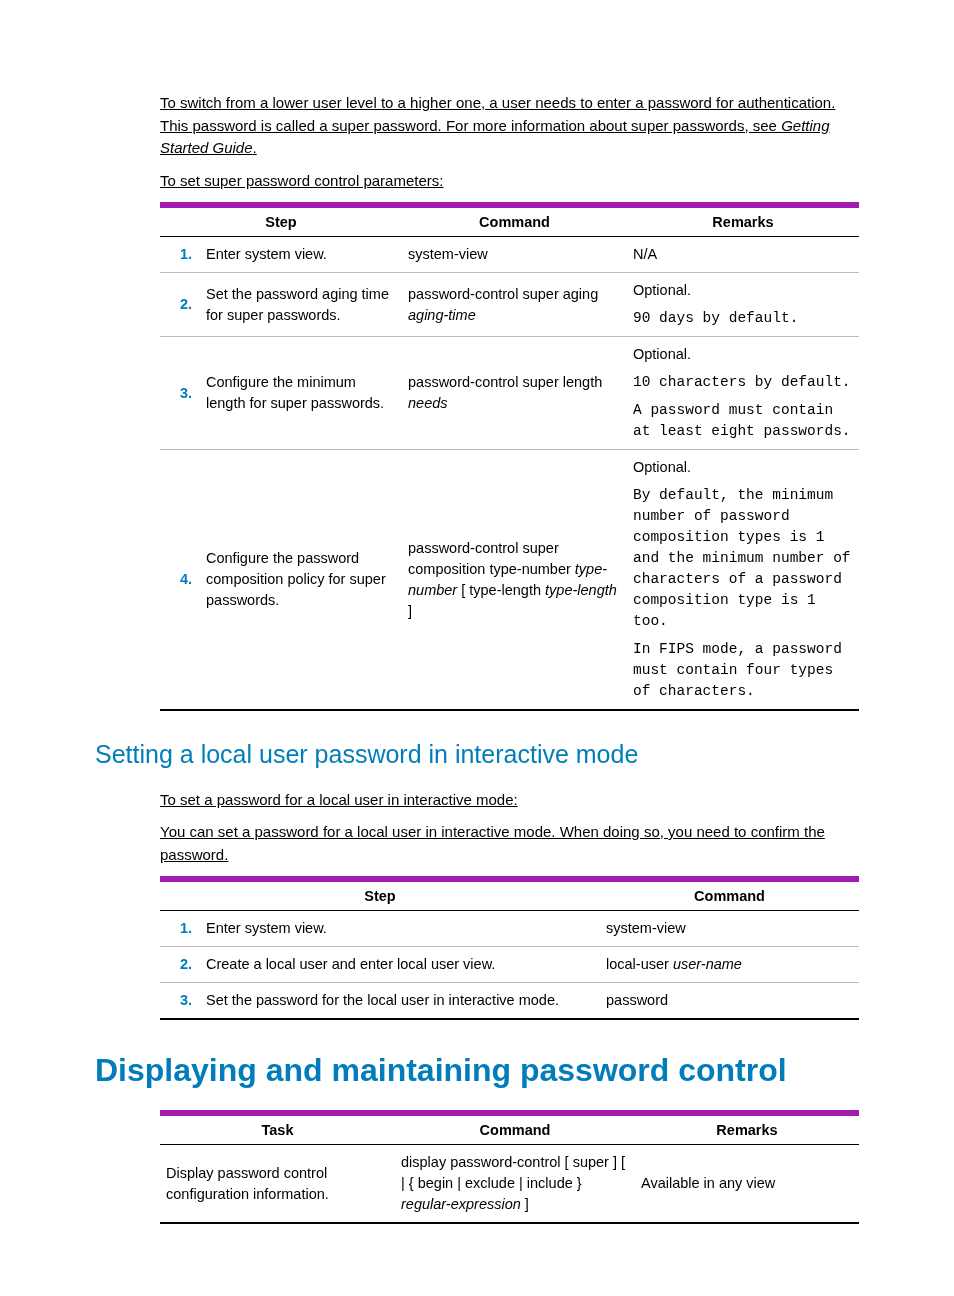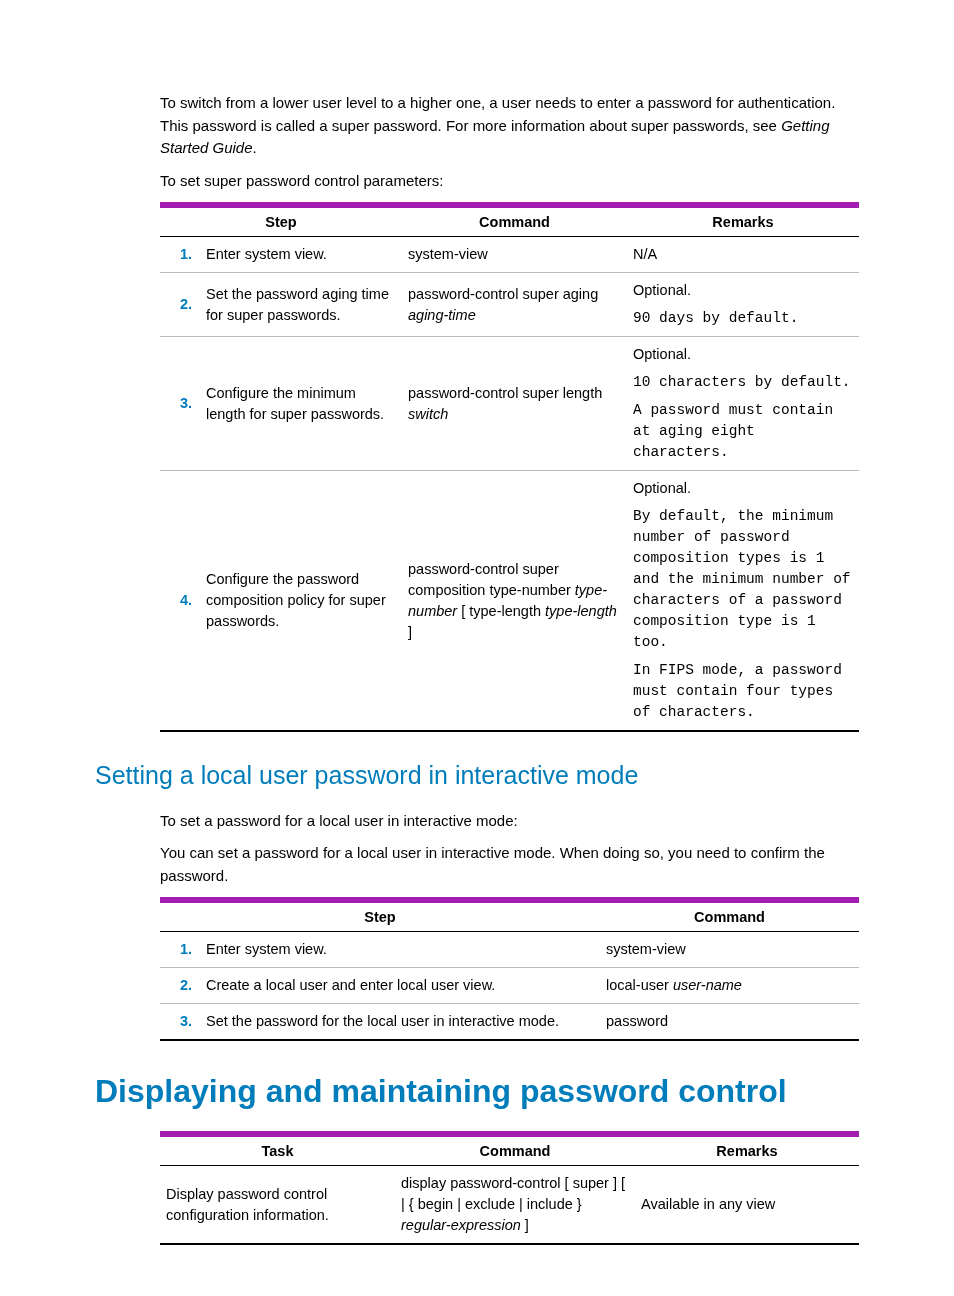--- a/index.html
+++ b/index.html
@@ -18,20 +18,21 @@
     position: relative;
     min-height: 1296px;
   }
   .content {
     margin-left: 65px;
   }
   p.body {
     font-size: 15px;
     line-height: 1.5;
     margin: 0 0 10px 0;
+    text-decoration: underline;
   }
   .italic { font-style: italic; }
   .bold { font-weight: normal; }
   h1.hp {
     color: #007dba;
     font-weight: bold;
     font-size: 32px;
     margin: 30px 0 18px 0;
     line-height: 1.25;
   }
@@ -129,26 +130,26 @@
           <td class="remarks-block">
             <div>Optional.</div>
             <div>90 days by default.</div>
           </td>
         </tr>
         <tr>
           <td class="stepnum">3.</td>
           <td>Configure the minimum length for super passwords.</td>
           <td>
             <span class="bold">password-control super length</span>
-            <span class="italic">switch</span>
+            <span class="italic">needs</span>
           </td>
           <td class="remarks-block">
             <div>Optional.</div>
             <div>10 characters by default.</div>
-            <div>A password must contain at aging eight characters.</div>
+            <div>A password must contain at least eight passwords.</div>
           </td>
         </tr>
         <tr class="lastrow">
           <td class="stepnum">4.</td>
           <td>Configure the password composition policy for super passwords.</td>
           <td>
             <span class="bold">password-control super composition type-number</span>
             <span class="italic">type-number</span><span> [ </span><span class="bold">type-length</span>
             <span class="italic">type-length</span><span> ]</span>
           </td>

